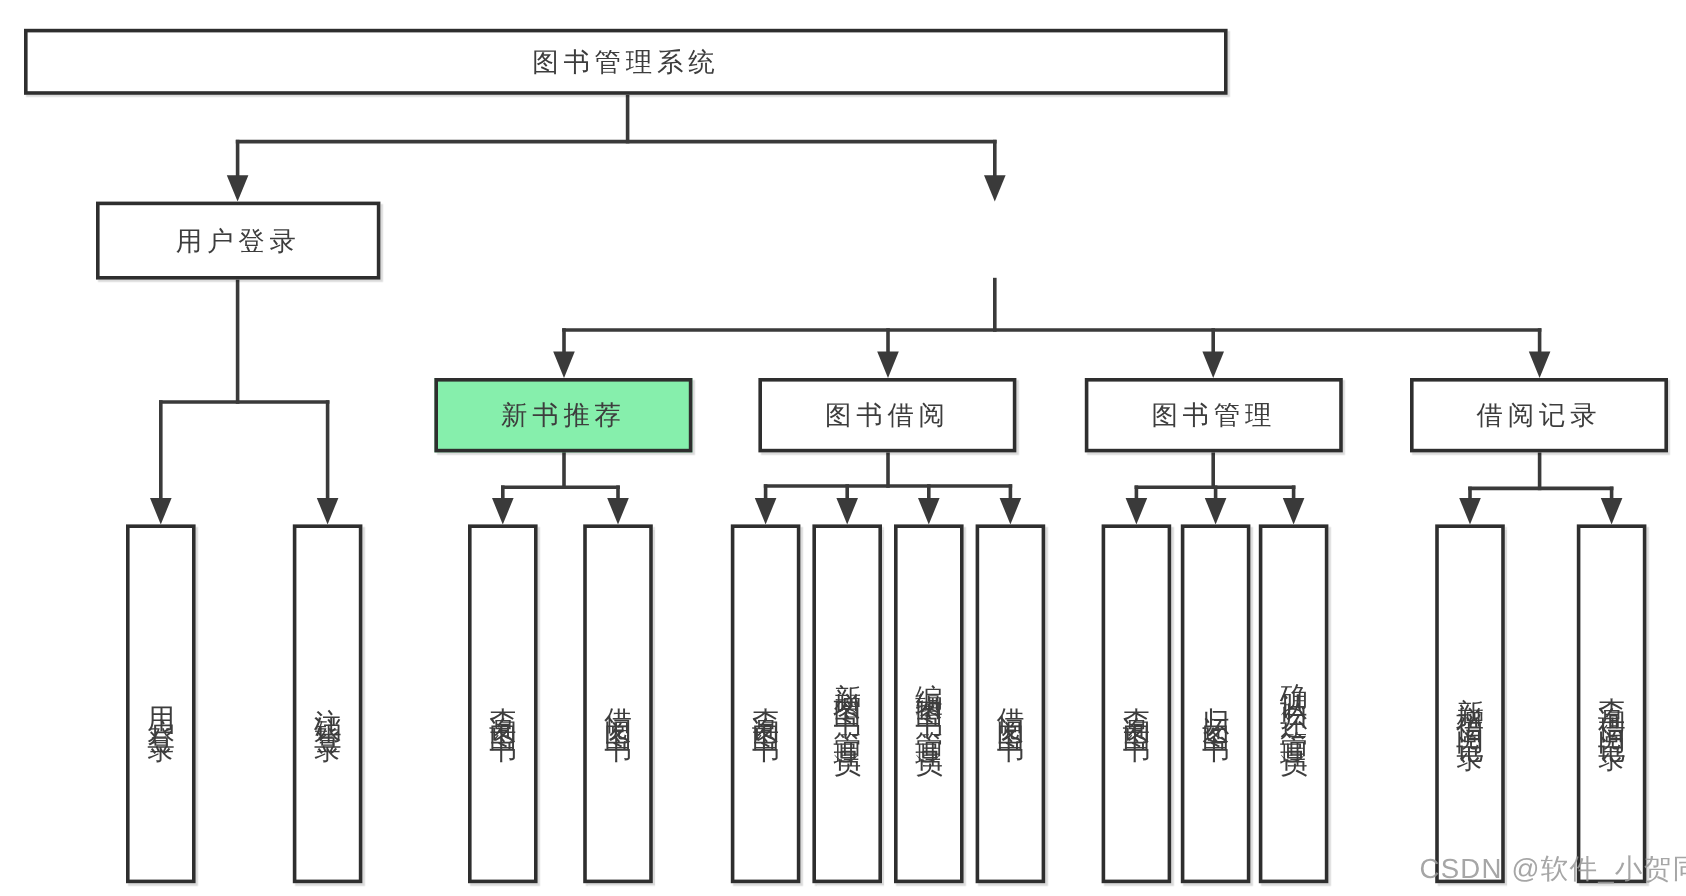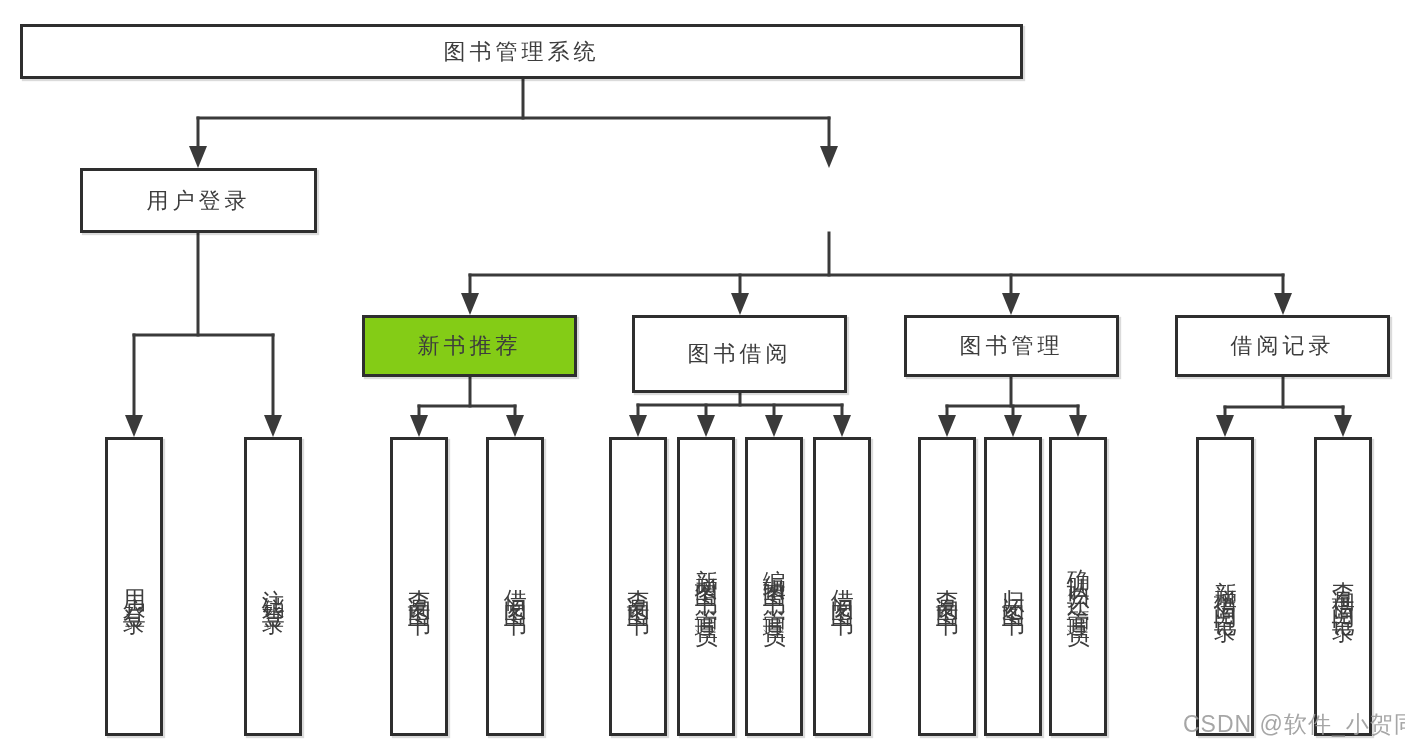--- a/index.html
+++ b/index.html
@@ -101,24 +101,24 @@
       </g>
     </svg>
 
   <div id="watermark" style="color: rgb(154, 154, 154);">CSDN @软件_小贺同学</div>
 <div class="node h" style="left: 20px; top: 24px; width: 1003px; height: 55px; border-color: rgb(46, 46, 46); background: rgb(255, 255, 255);">
       <span class="htext">图书管理系统</span>
     </div>
     <div class="node h" style="left: 80px; top: 168px; width: 237px; height: 65px; border-color: rgb(46, 46, 46); background: rgb(255, 255, 255);">
       <span class="htext">用户登录</span>
     </div>
-    <div class="node h" style="left: 362px; top: 315px; width: 215px; height: 62px; border-color: rgb(46, 46, 46); background: #84cc16;">
+    <div class="node h" style="left: 362px; top: 315px; width: 215px; height: 62px; border-color: rgb(46, 46, 46); background: #86efac;">
       <span class="htext">新书推荐</span>
     </div>
-    <div class="node h" style="left: 632px; top: 315px; width: 215px; height: 78px; border-color: rgb(46, 46, 46); background: rgb(255, 255, 255);">
+    <div class="node h" style="left: 632px; top: 315px; width: 215px; height: 62px; border-color: rgb(46, 46, 46); background: rgb(255, 255, 255);">
       <span class="htext">图书借阅</span>
     </div>
     <div class="node h" style="left: 904px; top: 315px; width: 215px; height: 62px; border-color: rgb(46, 46, 46); background: rgb(255, 255, 255);">
       <span class="htext">图书管理</span>
     </div>
     <div class="node h" style="left: 1175px; top: 315px; width: 215px; height: 62px; border-color: rgb(46, 46, 46); background: rgb(255, 255, 255);">
       <span class="htext">借阅记录</span>
     </div>
     <div class="node v" style="left: 105px; top: 437px; width: 58px; height: 299px; border-color: rgb(46, 46, 46); background: rgb(255, 255, 255);">
       <span class="vtext">用户登录</span>

